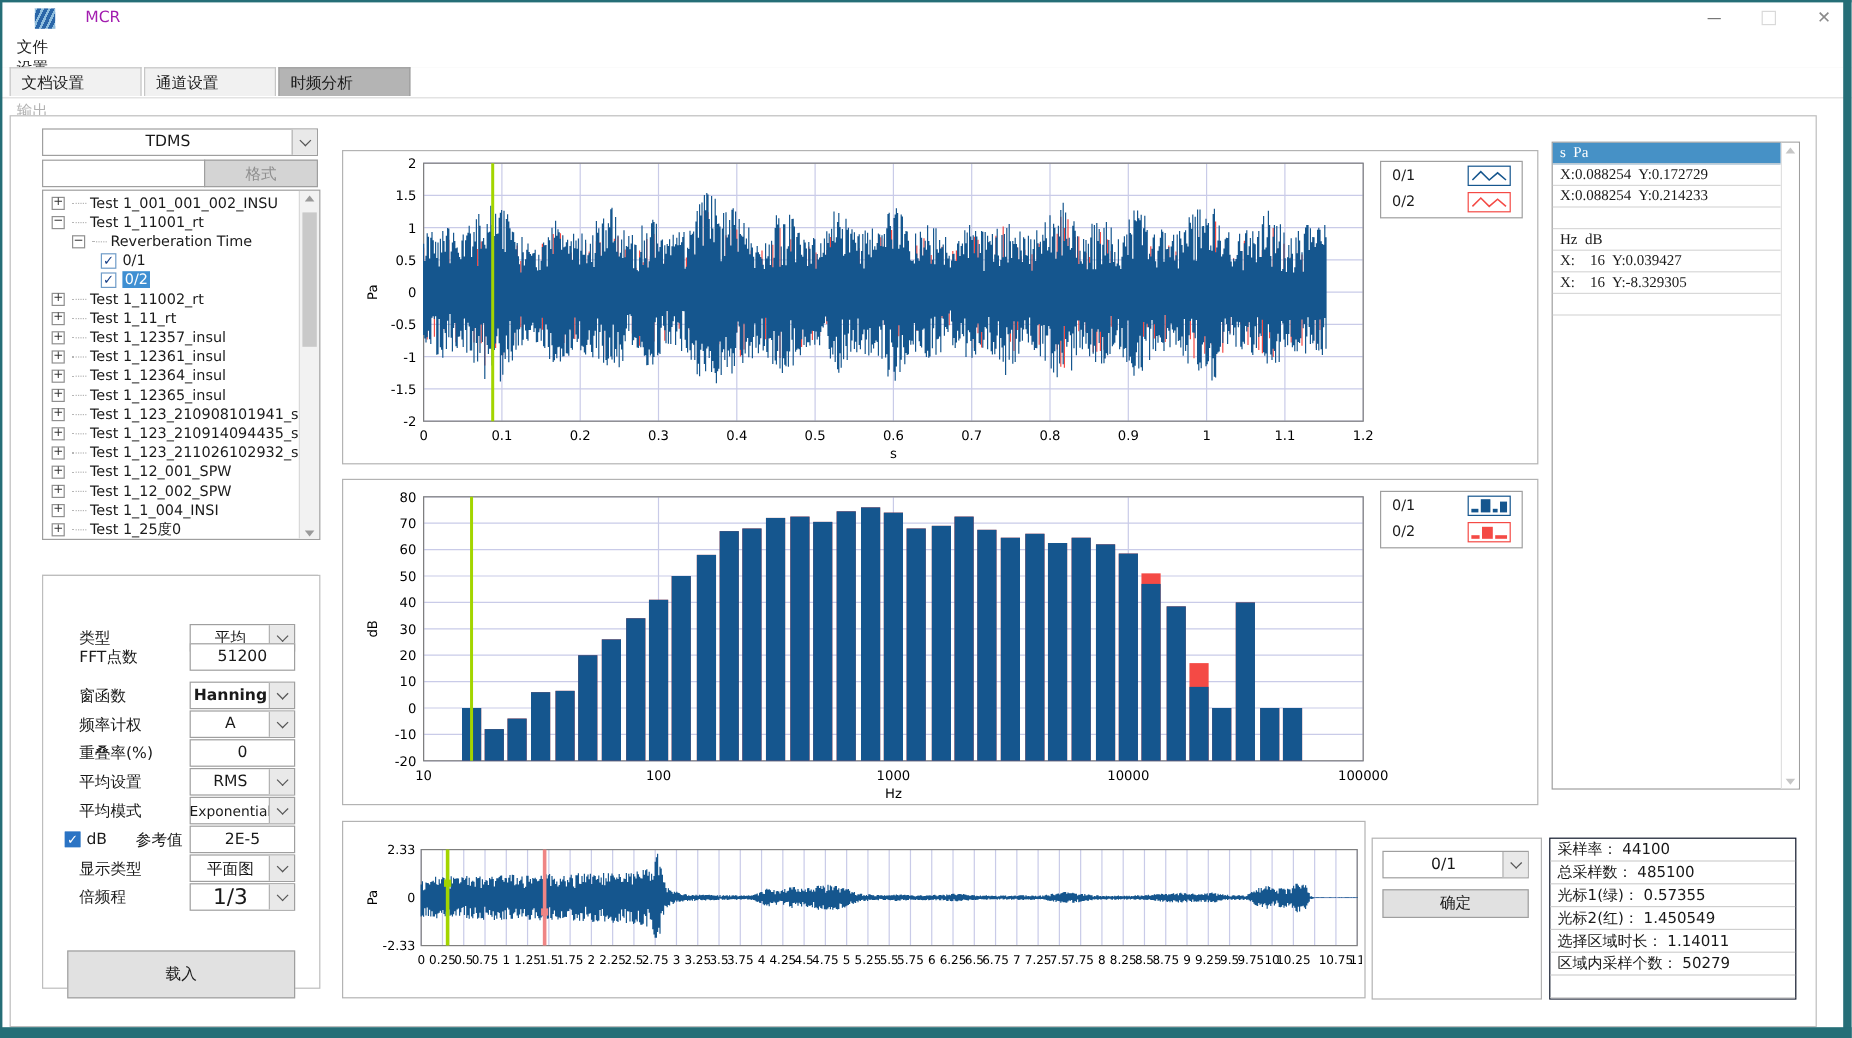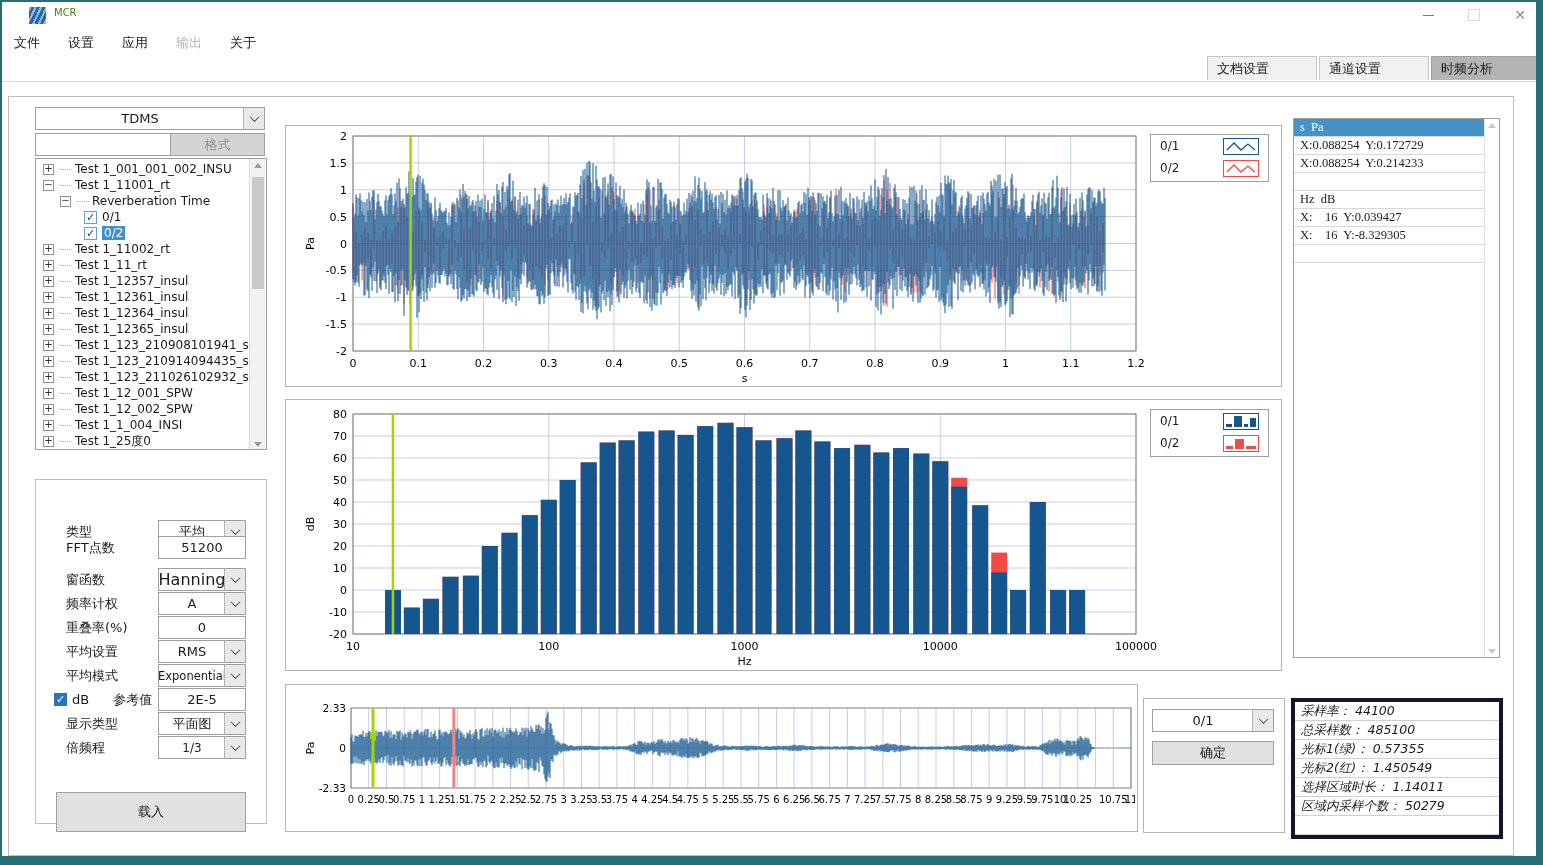--- a/index.html
+++ b/index.html
@@ -4,28 +4,28 @@
 <style>
   html,body{margin:0;padding:0;width:1543px;height:865px;overflow:hidden;background:#fff;
     font-family:"DejaVu Sans","Liberation Sans",sans-serif;font-size:13px;color:#1a1a1a;}
   .abs{position:absolute;}
   
   .edge{position:absolute;background:#256e77;z-index:50;}
   
   #titlebar{left:0;top:0;width:1543px;height:30px;background:#fff;}
   #app-icon{left:29px;top:7px;width:17px;height:17px;
     background:repeating-linear-gradient(115deg,#8fbede 0 2px,#2a66a8 2px 5px);}
-  #win-title{left:54px;top:7px;color:#4d7c0f;font-size:10px;}
+  #win-title{left:71px;top:7px;color:#a21caf;font-size:13px;}
   .winbtn{top:0;width:46px;height:30px;display:flex;align-items:center;justify-content:center;color:#777;}
   
-  #menubar{left:0;top:30px;width:1543px;height:26px;background:#fff;border-bottom:1px solid #e3e3e3;display:flex;align-items:flex-start;}
+  #menubar{left:0;top:30px;width:1543px;height:26px;background:#fff;border-bottom:1px solid #e3e3e3;display:flex;align-items:flex-start;flex-direction:column;}
   .menu-item{padding:0 14px;height:26px;display:flex;align-items:center;}
   .menu-item.disabled{color:#b2b2b2;}
   
-  #tabstrip{left:0;top:56px;width:1543px;height:25px;display:flex;background:#fff;border-bottom:1px solid #dcdcdc;justify-content:flex-end;}
+  #tabstrip{left:0;top:56px;width:1543px;height:25px;display:flex;background:#fff;border-bottom:1px solid #dcdcdc;}
   .tab{width:110px;height:24px;margin-right:2px;background:#f1f1f1;border:1px solid #c6c6c6;border-bottom:none;
     box-sizing:border-box;display:flex;align-items:center;padding-left:9px;}
   #tabstrip .tab:first-child{margin-left:8px;}
   .tab.active{background:#b4b4b4;border-color:#9f9f9f;}
   
   #content-box{left:8px;top:96px;width:1504px;height:758px;border:1px solid #bdbdbd;background:#fff;}
   
   .sel,.inp,.btn{box-sizing:border-box;border:1px solid #9f9f9f;background:#fff;height:23px;
     display:flex;align-items:center;justify-content:center;font-size:13px;}
   .sel{position:relative;padding-right:20px;}
@@ -59,21 +59,21 @@
   .legend{border:1px solid #9f9f9f;background:#fff;}
   .leg-row{height:22px;display:flex;align-items:center;padding:0 9px;font-size:12px;}
   .leg-row .samp{margin-left:auto;width:36px;height:17px;box-sizing:border-box;display:flex;align-items:center;justify-content:center;}
   
   #right-list{left:1293px;top:118px;width:205px;height:538px;border:1px solid #9f9f9f;background:#fff;}
   .rl-row{height:17px;line-height:17px;border-bottom:1px solid #d8d8d8;font-size:12.5px;padding-left:6px;
     white-space:pre;overflow:hidden;}
   .rl-row.hdr{background:#4691c6;color:#fff;}
   
   #br-ctrl{left:1143px;top:698px;width:140px;height:133px;border:1px solid #b3b3b3;background:#fff;}
-  #info-box{left:1291px;top:698px;width:204px;height:133px;border:4px solid #0f172a;background:#fff;font-style:italic;}
+  #info-box{left:1291px;top:698px;width:204px;height:133px;border:1px solid #0f172a;background:#fff;}
   .info-row{height:18px;line-height:18px;border-bottom:1px solid #cfcfcf;font-size:12.5px;padding-left:6px;white-space:pre;}
   svg text{font-family:"DejaVu Sans","Liberation Sans",sans-serif;}
 </style>
 </head>
 <body>
 
 <div class="edge" style="left:0;top:0;width:1543px;height:2px;"></div>
 <div class="edge" style="left:0;top:0;width:2px;height:865px;"></div>
 <div class="edge" style="left:1536px;top:0;width:7px;height:865px;"></div>
 <div class="edge" style="left:0;top:856px;width:1543px;height:9px;"></div>
@@ -235,21 +235,21 @@
           </span>
         </div>
       </div>
       <div class="form-row" style="top: 56px;">
         <span class="flabel">FFT点数</span>
         <div class="inp fctl">51200</div>
       </div>
       <div class="form-row" style="top: 88px;">
         <span class="flabel">窗函数</span>
         <div class="sel fctl">
-          <span style="font-size: 16px;">Hanning</span>
+          <span style="font-size: 13px; font-weight: bold;">Hanning</span>
           <span class="arrowbox">
             <span class="chev"></span>
           </span>
         </div>
       </div>
       <div class="form-row" style="top: 112px;">
         <span class="flabel">频率计权</span>
         <div class="sel fctl">
           <span style="font-size: 13px;">A</span>
           <span class="arrowbox">
@@ -290,21 +290,21 @@
         <div class="sel fctl">
           <span style="font-size: 13px;">平面图</span>
           <span class="arrowbox">
             <span class="chev"></span>
           </span>
         </div>
       </div>
       <div class="form-row" style="top: 256px;">
         <span class="flabel">倍频程</span>
         <div class="sel fctl">
-          <span style="font-size: 12px;">1/3</span>
+          <span style="font-size: 18px;">1/3</span>
           <span class="arrowbox">
             <span class="chev"></span>
           </span>
         </div>
       </div>
     </div>
   <div class="abs btn" style="left:20px;top:312px;width:190px;height:40px;">
     <span>载入</span>
   </div>
 </div>

